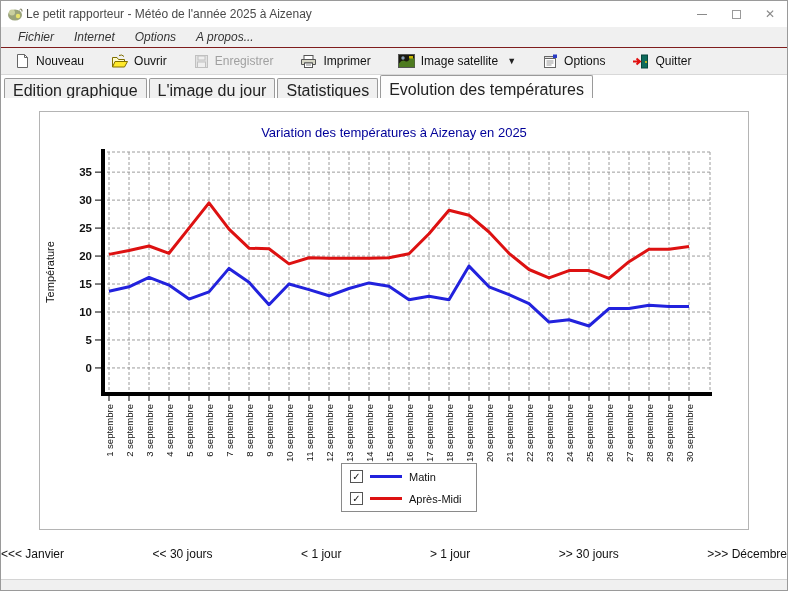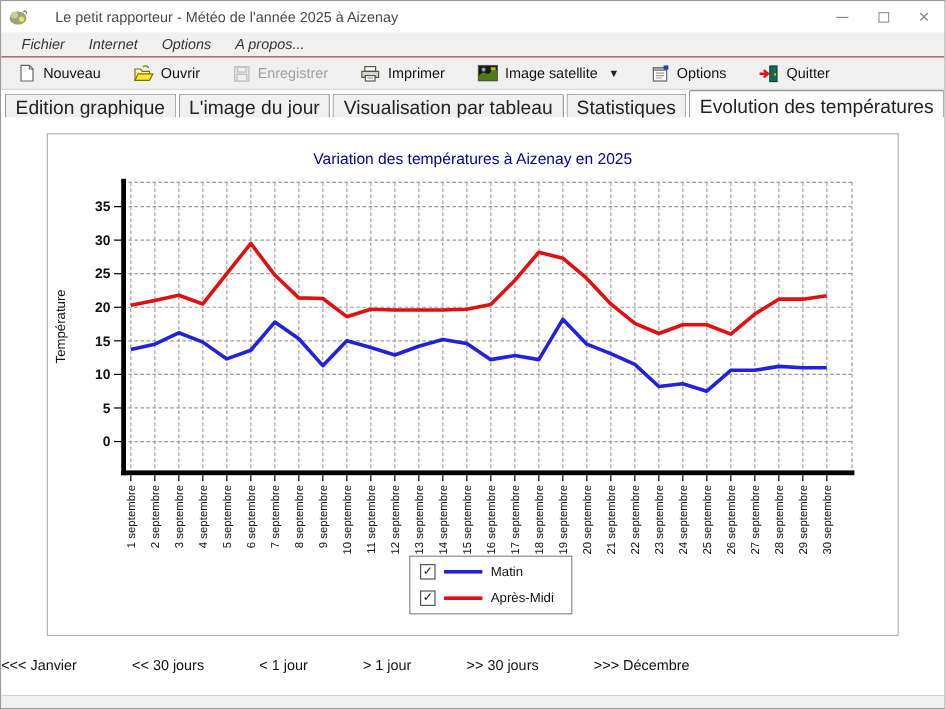--- a/index.html
+++ b/index.html
@@ -2,21 +2,21 @@
 <html><head>
 <meta charset="utf-8">
 <style>
   * { margin:0; padding:0; box-sizing:border-box; }
   html,body { background:#e8e8e8; }
   body { font-family:"Liberation Sans","DejaVu Sans",sans-serif; }
   .window { position:relative; width:788px; height:591px; background:#fff; border:1px solid #9a9a9a; overflow:hidden; }
 
   
   .titlebar { height:26px; background:#ffffff; display:flex; align-items:center; padding-left:6px; }
-  .titlebar .apptitle { font-size:12px; color:#4a4a4a; margin-left:23px; flex:1; white-space:nowrap; }
+  .titlebar .apptitle { font-size:12px; color:#4a4a4a; margin-left:3px; flex:1; white-space:nowrap; }
   .winbtn { width:34px; height:26px; display:flex; align-items:center; justify-content:center; color:#8a8a8a; font-size:12px; }
   .winbtn .minbar { width:10px; height:1px; background:#8a8a8a; }
   .winbtn .maxbox { width:9px; height:9px; border:1px solid #9a9a9a; }
 
   
   .menubar { height:21px; background:#f0f0f0; display:flex; align-items:flex-start; padding-left:7px; border-bottom:1px solid #7f1d1d;font-style:italic; }
   .menuitem { font-size:12px; color:#333; padding:0 10px; height:100%; display:flex; align-items:center; }
 
   
   .toolbar { height:27px; background:#f0f0f0; border-bottom:1px solid #d8d8d8; display:flex; align-items:center; padding-left:14px; }
@@ -38,21 +38,21 @@
   #chart-svg text { font-family:"Liberation Sans","DejaVu Sans",sans-serif; fill:#111; }
 
   
   .legend { position:absolute; left:301px; top:351px; width:136px; border:1px solid #8a8a8a; background:#fff; padding:6px 8px; display:flex; flex-direction:column; gap:9px; }
   .legend-item { display:flex; align-items:center; gap:7px; }
   .legend-check { width:13px; height:13px; border:1px solid #555; background:#fff; font-size:10px; line-height:11px; text-align:center; color:#111; font-weight:bold; }
   .legend-line { width:32px; height:3px; }
   .legend-label { font-size:11px; color:#111; }
 
   
-  .bottom-nav { position:absolute; left:0; top:449px; width:100%; display:flex; justify-content:flex-start; gap:46px; }
+  .bottom-nav { position:absolute; left:0; top:449px; width:100%; display:flex; justify-content:space-between; gap:20px; }
   .navlink { font-size:12px; color:#111; white-space:nowrap; }
 
   .statusstrip { height:12px; background:#f0f0f0; border-top:1px solid #d4d4d4; }
 </style>
 </head>
 <body>
 
 <div class="window">
 
   <div class="titlebar">
@@ -141,21 +141,20 @@
         <circle cx="14" cy="8" r="0.9" fill="#ffd700"></circle>
         <path d="M1 7.5 h5.5 M4.5 4.5 l3.5 3 -3.5 3" stroke="#e01010" stroke-width="2" fill="none"></path>
       </svg>
       <span>Quitter</span>
     </div>
   </div>
 
   <div class="tabstrip">
     <span class="tab">Edition graphique</span>
     <span class="tab">L'image du jour</span>
-    <span class="tab">Visualisation par tableau</span>
     <span class="tab">Statistiques</span>
     <span class="tab active">Evolution des températures</span>
   </div>
 
   <div class="content">
     <div class="chart-panel">
       <div class="chart-title">Variation des températures à Aizenay en 2025</div>
       <svg id="chart-svg" width="708" height="417">
           <line x1="67" y1="255.94405594405595" x2="670" y2="255.94405594405595" stroke="#9c9c9c" stroke-width="1" stroke-dasharray="3,2"></line>
           <line x1="67" y1="227.97202797202797" x2="670" y2="227.97202797202797" stroke="#9c9c9c" stroke-width="1" stroke-dasharray="3,2"></line>

